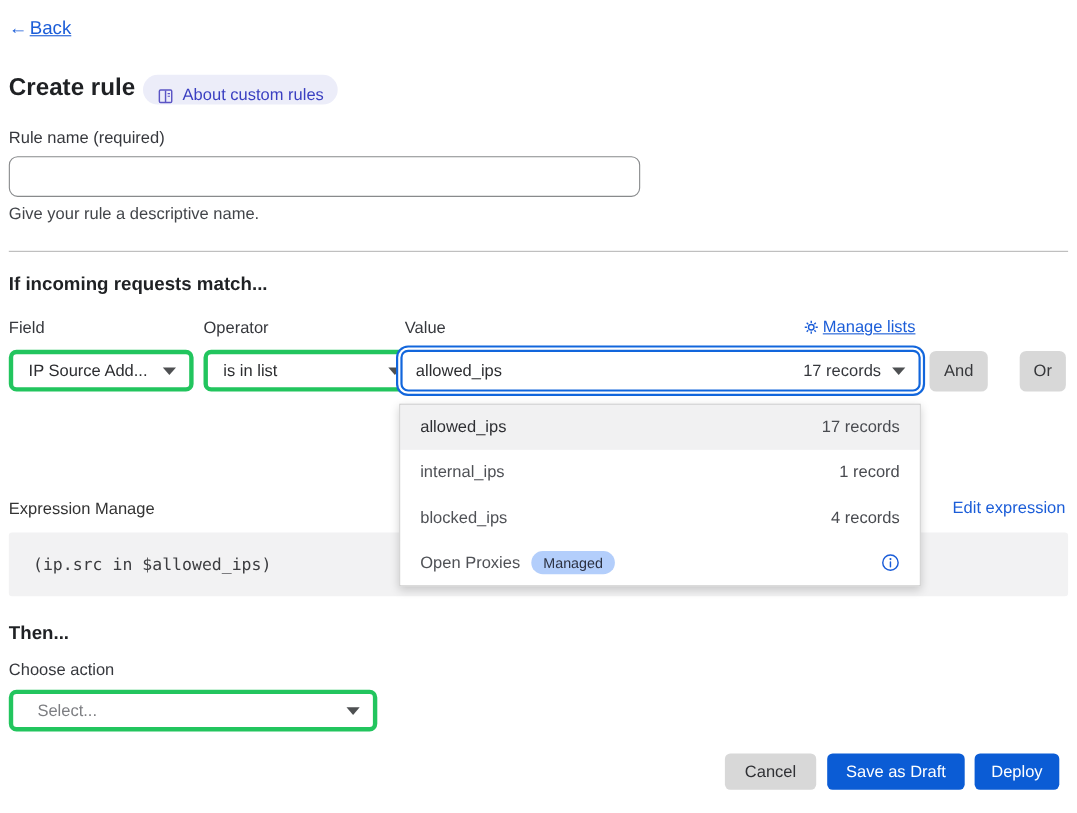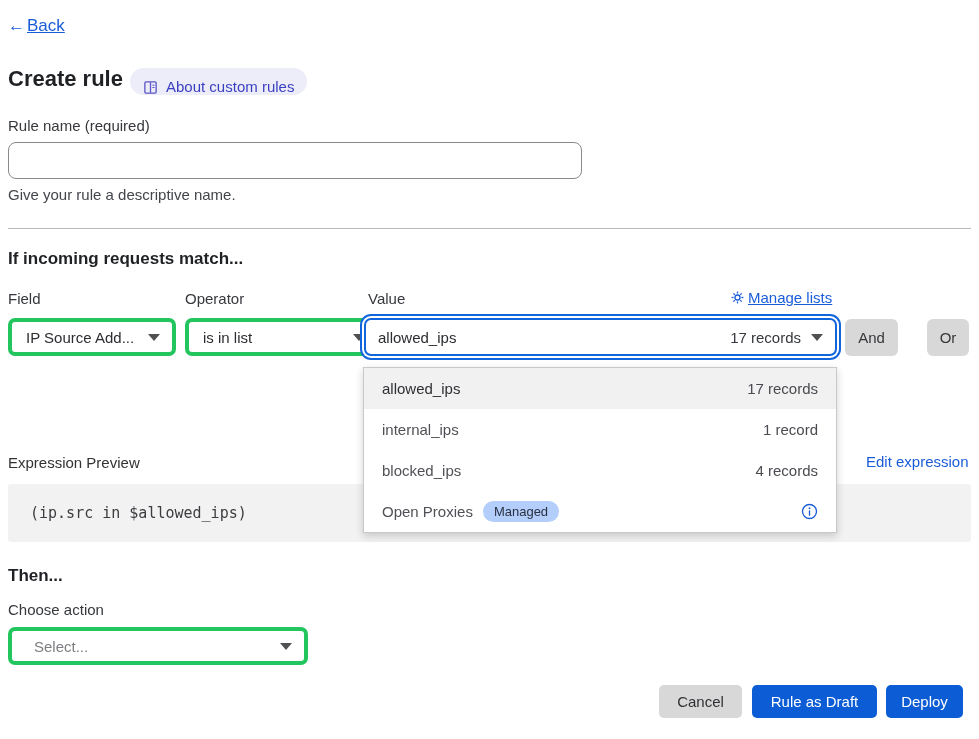--- a/index.html
+++ b/index.html
@@ -204,28 +204,28 @@
       <span class="managed-pill">Managed</span>
     </span>
     <svg class="icon-svg" width="17" height="17" viewBox="0 0 18 18">
       <circle cx="9" cy="9" r="7.4" fill="none" stroke="#1b5dd8" stroke-width="1.4"></circle>
       <circle cx="9" cy="5.6" r="1" fill="#1b5dd8"></circle>
       <rect x="8.3" y="7.6" width="1.4" height="6" rx="0.7" fill="#1b5dd8"></rect>
     </svg>
   </div>
 </div>
 
-<div class="abs field-label" style="left:8px; top:454px; color:#333;">Expression Preview</div>
+<div class="abs field-label" style="left:8px; top:454px; color:#333;">Expression Manage</div>
 <a class="abs link u" style="left:866px; top:453px; font-size:15px;">Edit expression</a>
 <div class="abs code-block">
   <span class="code-text">(ip.src in $allowed_ips)</span>
 </div>
 
 <div class="abs section-heading" style="left:8px; top:566px;">Then...</div>
 <div class="abs field-label" style="left:8px; top:601px;">Choose action</div>
-<div class="abs select" style="left:8px; top:627px; width:300px; padding-left:22px;">
+<div class="abs select" style="left:8px; top:627px; width:335px; padding-left:22px;">
   <span class="placeholder">Select...</span>
   <span class="caret"></span>
 </div>
 
 <button class="abs cancel-btn" style="left:659px; top:685px; width:83px; height:33px;">Cancel</button>
-<button class="abs blue-btn" style="left:752px; top:685px; width:125px; height:33px;">Rule as Draft</button>
+<button class="abs blue-btn" style="left:752px; top:685px; width:125px; height:33px;">Save as Draft</button>
 <button class="abs blue-btn" style="left:886px; top:685px; width:77px; height:33px;">Deploy</button>
 
 </body></html>

